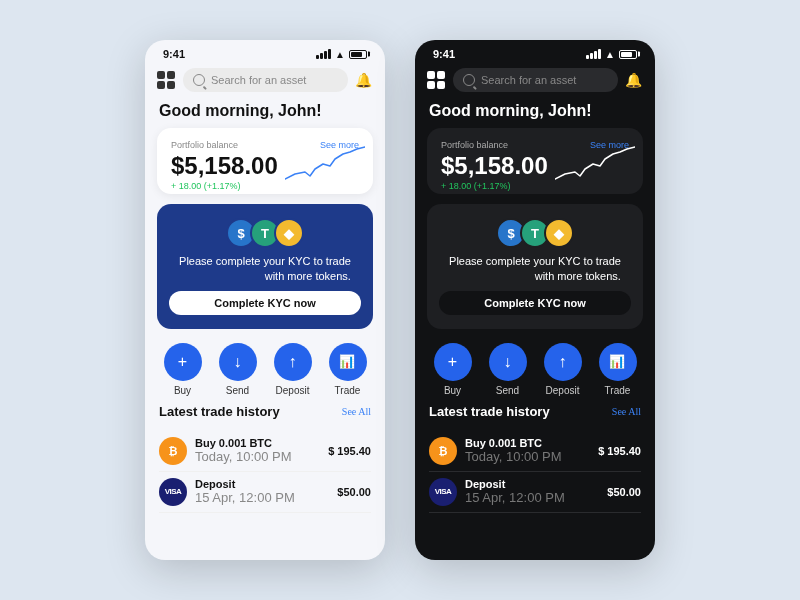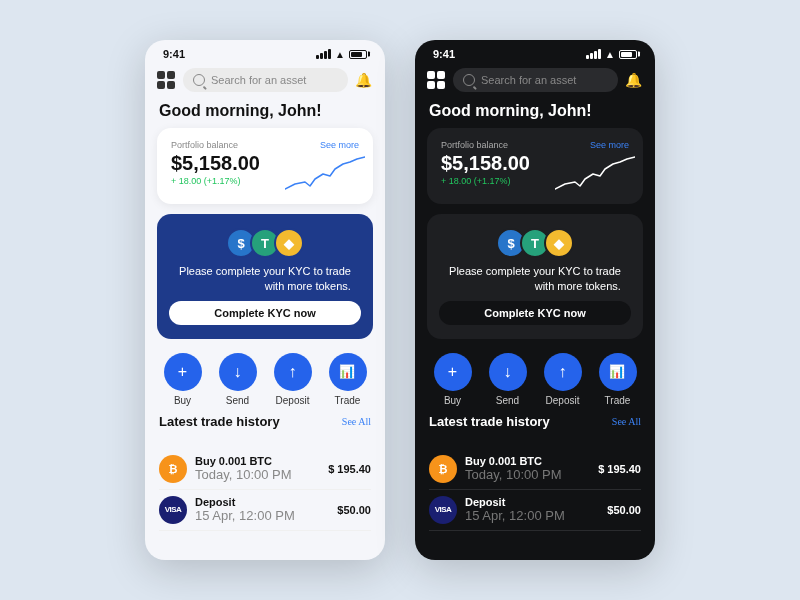--- a/index.html
+++ b/index.html
@@ -160,21 +160,21 @@
     .light .greeting { color: #111; }
     .dark .greeting { color: #fff; }
 
     
     .portfolio-card {
       margin: 0 12px 10px;
       border-radius: 14px;
       padding: 12px 14px 10px;
       position: relative;
       overflow: hidden;
-      height: 76px;
+      height: 66px;
     }
     .light .portfolio-card { background: #fff; box-shadow: 0 2px 10px rgba(0,0,0,0.07); }
     .dark .portfolio-card { background: #1e1f22; }
 
     .portfolio-top {
       display: flex;
       justify-content: space-between;
       align-items: center;
       margin-bottom: 2px;
     }
@@ -183,21 +183,21 @@
     }
     .light .portfolio-label { color: #888; }
     .dark .portfolio-label { color: #aaa; }
 
     .see-more {
       font-size: 9px;
       color: #3b82f6;
     }
 
     .portfolio-amount {
-      font-size: 20px;
+      font-size: 24px;
       font-weight: 700;
     }
     .light .portfolio-amount { color: #111; }
     .dark .portfolio-amount { color: #fff; }
 
     .portfolio-change {
       font-size: 9px;
       color: #22c55e;
       margin-top: 1px;
     }
@@ -309,21 +309,21 @@
     
     .trade-history {
       padding: 0 14px;
       flex: 1;
     }
 
     .history-header {
       display: flex;
       justify-content: space-between;
       align-items: center;
-      margin-bottom: 20px;
+      margin-bottom: 12px;
     }
 
     .history-title {
       font-size: 13px;
       font-weight: 700;
     }
     .light .history-title { color: #111; }
     .dark .history-title { color: #fff; }
 
     .see-all {

